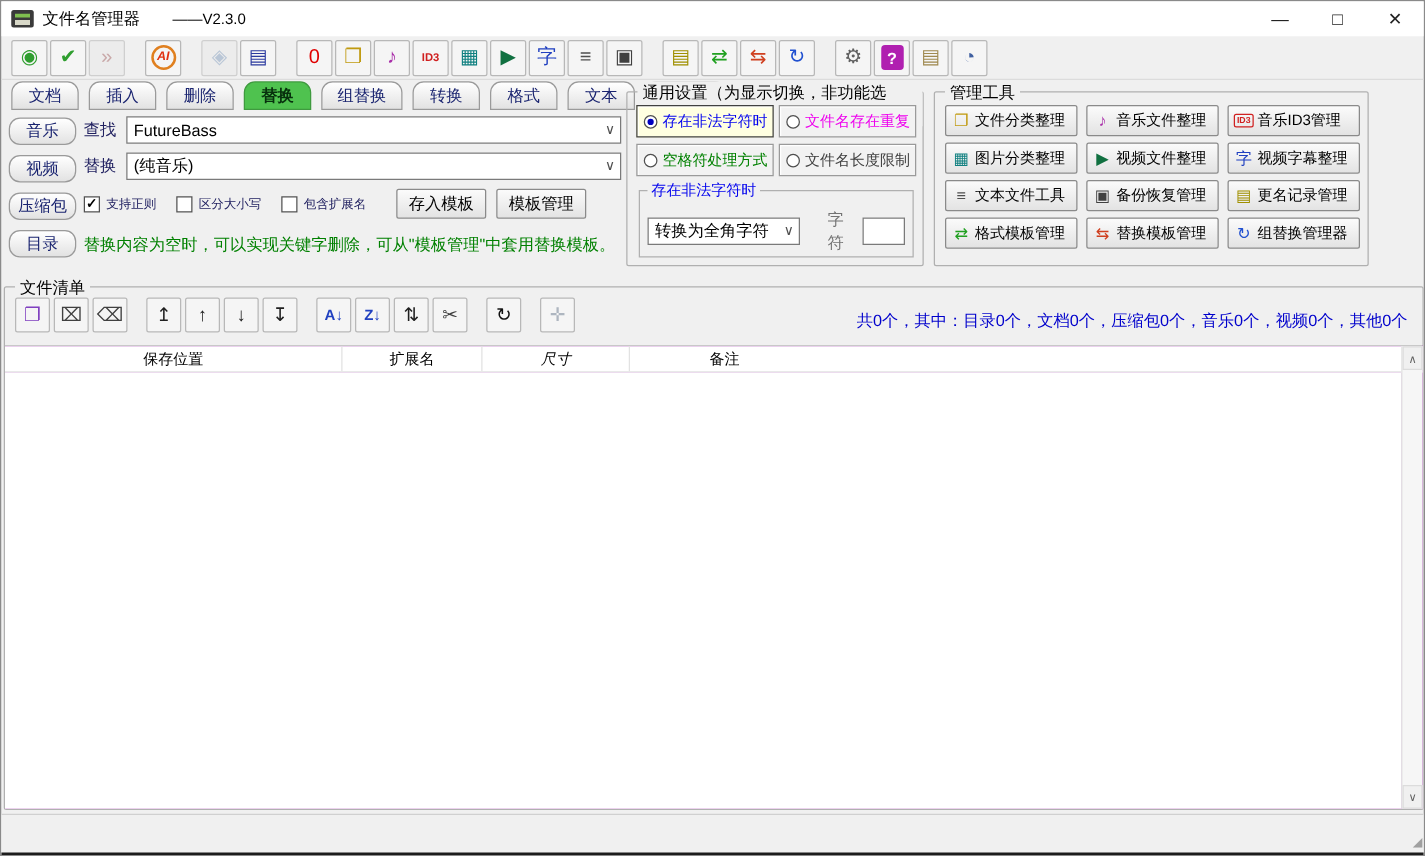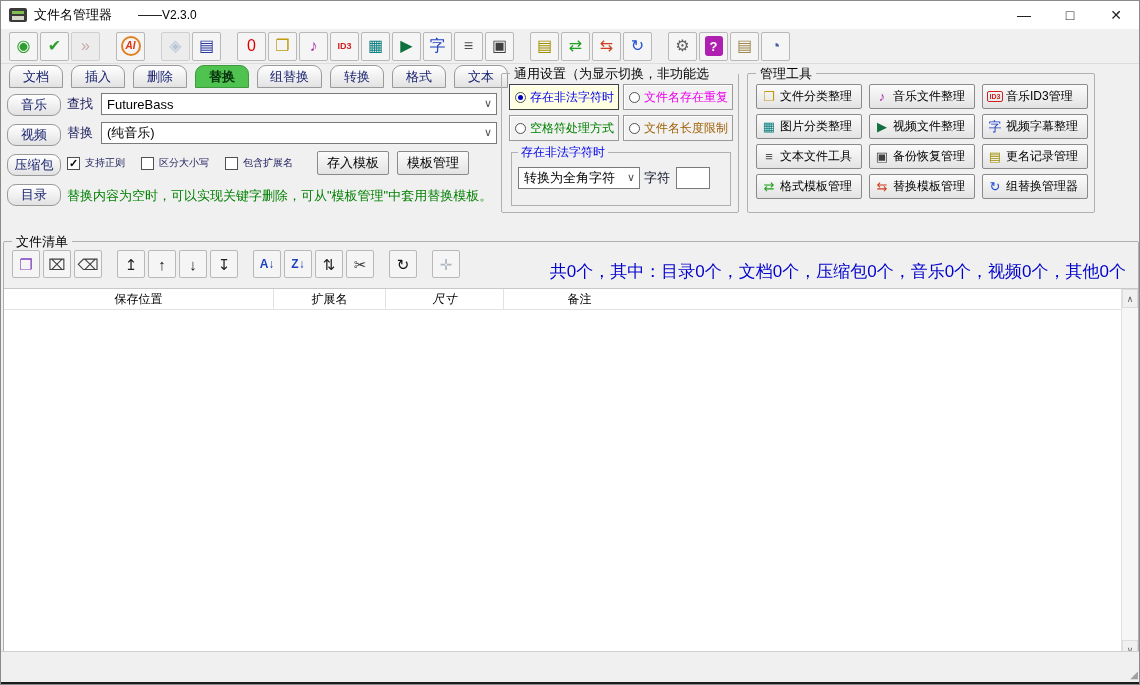--- a/index.html
+++ b/index.html
@@ -59,39 +59,39 @@
   .opt { width:110px; height:26px; margin-bottom:5px; display:flex; align-items:center; padding-left:5px; background:#f2f2f2; border:1px solid #9a9a9a; box-shadow:inset 1px 1px 0 #ffffff; cursor:default; }
   .opt.sel { background:#ffffe1; border:1px solid #404040; }
   .radio { width:11px; height:11px; border:1px solid #505050; border-radius:50%; background:#fff; margin-right:4px; position:relative; flex:none; }
   .opt.sel .radio::after { content:""; position:absolute; left:2px; top:2px; width:5px; height:5px; border-radius:50%; background:#0000c0; }
   .opt-label { font-size:12px; white-space:nowrap; }
 
   .subgroup { position:absolute; left:9px; top:78px; width:220px; height:54px; border:1px solid #b0b0b0; }
   .subgroup-title { position:absolute; top:-9px; left:6px; background:#f0f0f0; padding:0 3px; font-size:12px; color:#0000ee; }
   .sub-row { position:absolute; left:6px; top:14px; right:6px; display:flex; align-items:center; }
   .sub-combo { width:122px; height:22px; flex:none; }
-  .char-label { font-size:13px; color:#0f172a; margin:0 6px 0 4px; }
+  .char-label { font-size:13px; color:#737373; margin:0 6px 0 22px; }
   .char-input { width:34px; height:22px; border:1px solid #7a7a7a; background:#fff; font-size:13px; padding:0 3px; font-family:"Liberation Sans",sans-serif; }
 
   
   .mt { left:746px; top:72px; width:348px; height:140px; }
   .mt-grid { position:absolute; left:8px; top:10px; width:332px; display:flex; flex-wrap:wrap; justify-content:space-between; }
   .tool-btn { width:106px; height:25px; margin-bottom:5px; display:flex; align-items:center; padding-left:4px; background:linear-gradient(#fbfbfb,#e3e3e3); border:1px solid #8a8a8a; border-radius:2px; cursor:default; }
   .tool-ic { width:16px; font-size:13px; line-height:1; margin-right:3px; flex:none; text-align:center; }
   .tool-ic.tiny { font-size:7px; font-weight:bold; border:1px solid currentColor; border-radius:2px; padding:1px 0; }
   .tool-lb { font-size:12px; color:#000; white-space:nowrap; }
 
   
-  .fl { left:2px; top:240px; width:1136px; height:419px; border:1px solid #b0b0b0; }
+  .fl { left:2px; top:228px; width:1136px; height:419px; border:1px solid #b0b0b0; }
   .fl-toolbar { position:absolute; top:8px; left:8px; display:flex; align-items:center; }
   .flbtn { width:28px; height:28px; margin-right:3px; background:#f5f5f5; border:1px solid #b8b8b8; border-radius:2px; display:flex; align-items:center; justify-content:center; cursor:default; }
   .flbtn .tg { font-size:15px; line-height:1; }
   .flbtn.two .tg { font-size:12px; font-weight:bold; }
   .fl-gap { width:12px; }
-  .fl-count { position:absolute; top:18px; right:12px; font-size:17px; color:#0000cc; white-space:nowrap; }
+  .fl-count { position:absolute; top:18px; right:12px; font-size:13px; color:#0000cc; white-space:nowrap; }
   .fl-table { position:absolute; top:46px; left:0; right:0; bottom:0; background:#a21caf; border-top:1px solid #c8c8c8; }
   .fl-head { display:flex; height:21px; border-bottom:1px solid #e2e2e2; background:#fff; }
   .th { display:flex; align-items:center; justify-content:center; font-size:12px; color:#000; border-right:1px solid #e2e2e2; height:100%; cursor:default; }
   .c0{width:270px;} .c1{width:230px;} .c2{width:236px;} .c3{width:112px;} .c4{width:118px;font-style:italic;} .c5{width:151px; border-right:none;}
   .fl-body { position:absolute; top:21px; left:0; right:17px; bottom:0; background:#fff; }
   .vscroll { position:absolute; top:0; right:0; bottom:0; width:17px; background:#f6f6f6; border-left:1px solid #e2e2e2; }
   .sbtn { position:absolute; left:0; width:16px; height:19px; display:flex; align-items:center; justify-content:center; font-size:9px; color:#606060; background:#f0f0f0; border:1px solid #dcdcdc; cursor:default; }
   .sbtn.up { top:0; } .sbtn.down { bottom:0; }
 
   
@@ -257,21 +257,21 @@
       <div class="opt">
         <span class="radio"></span>
         <span class="opt-label" style="color: rgb(238, 0, 238);">文件名存在重复</span>
       </div>
       <div class="opt">
         <span class="radio"></span>
         <span class="opt-label" style="color: rgb(0, 128, 0);">空格符处理方式</span>
       </div>
       <div class="opt">
         <span class="radio"></span>
-        <span class="opt-label" style="color: #a16207;">文件名长度限制</span>
+        <span class="opt-label" style="color: #404040;">文件名长度限制</span>
       </div>
     </div>
     <div class="subgroup">
       <span class="subgroup-title">存在非法字符时</span>
       <div class="sub-row">
         <div class="combo sub-combo">
           <span class="combo-val">转换为全角字符</span>
           <span class="combo-arrow">∨</span>
         </div>
         <span class="char-label">字符</span>

